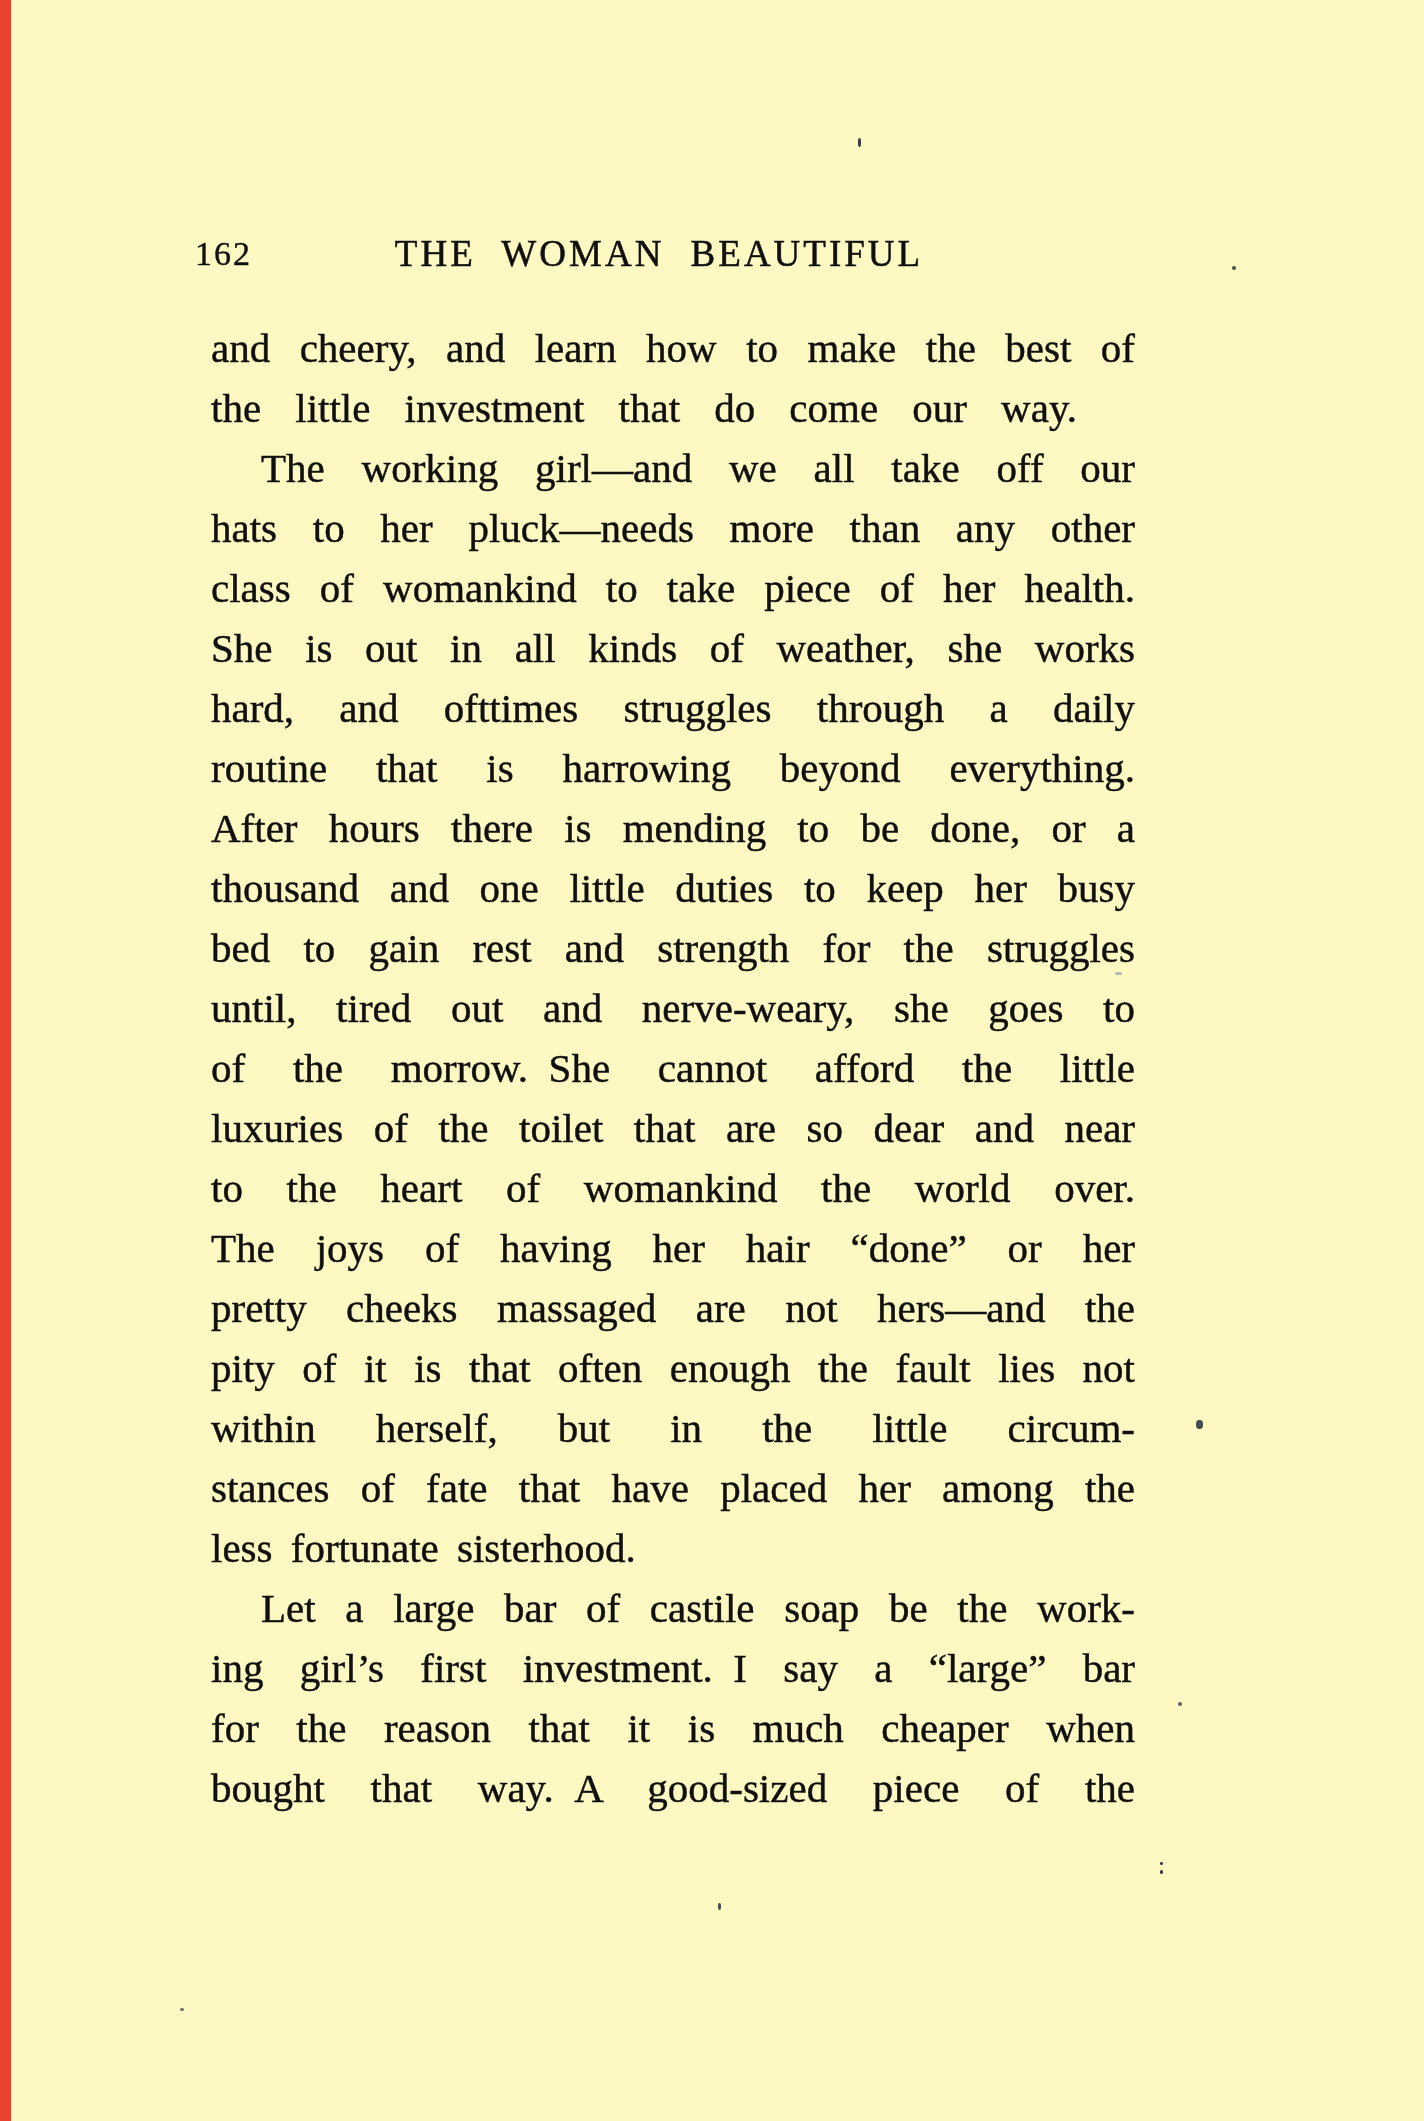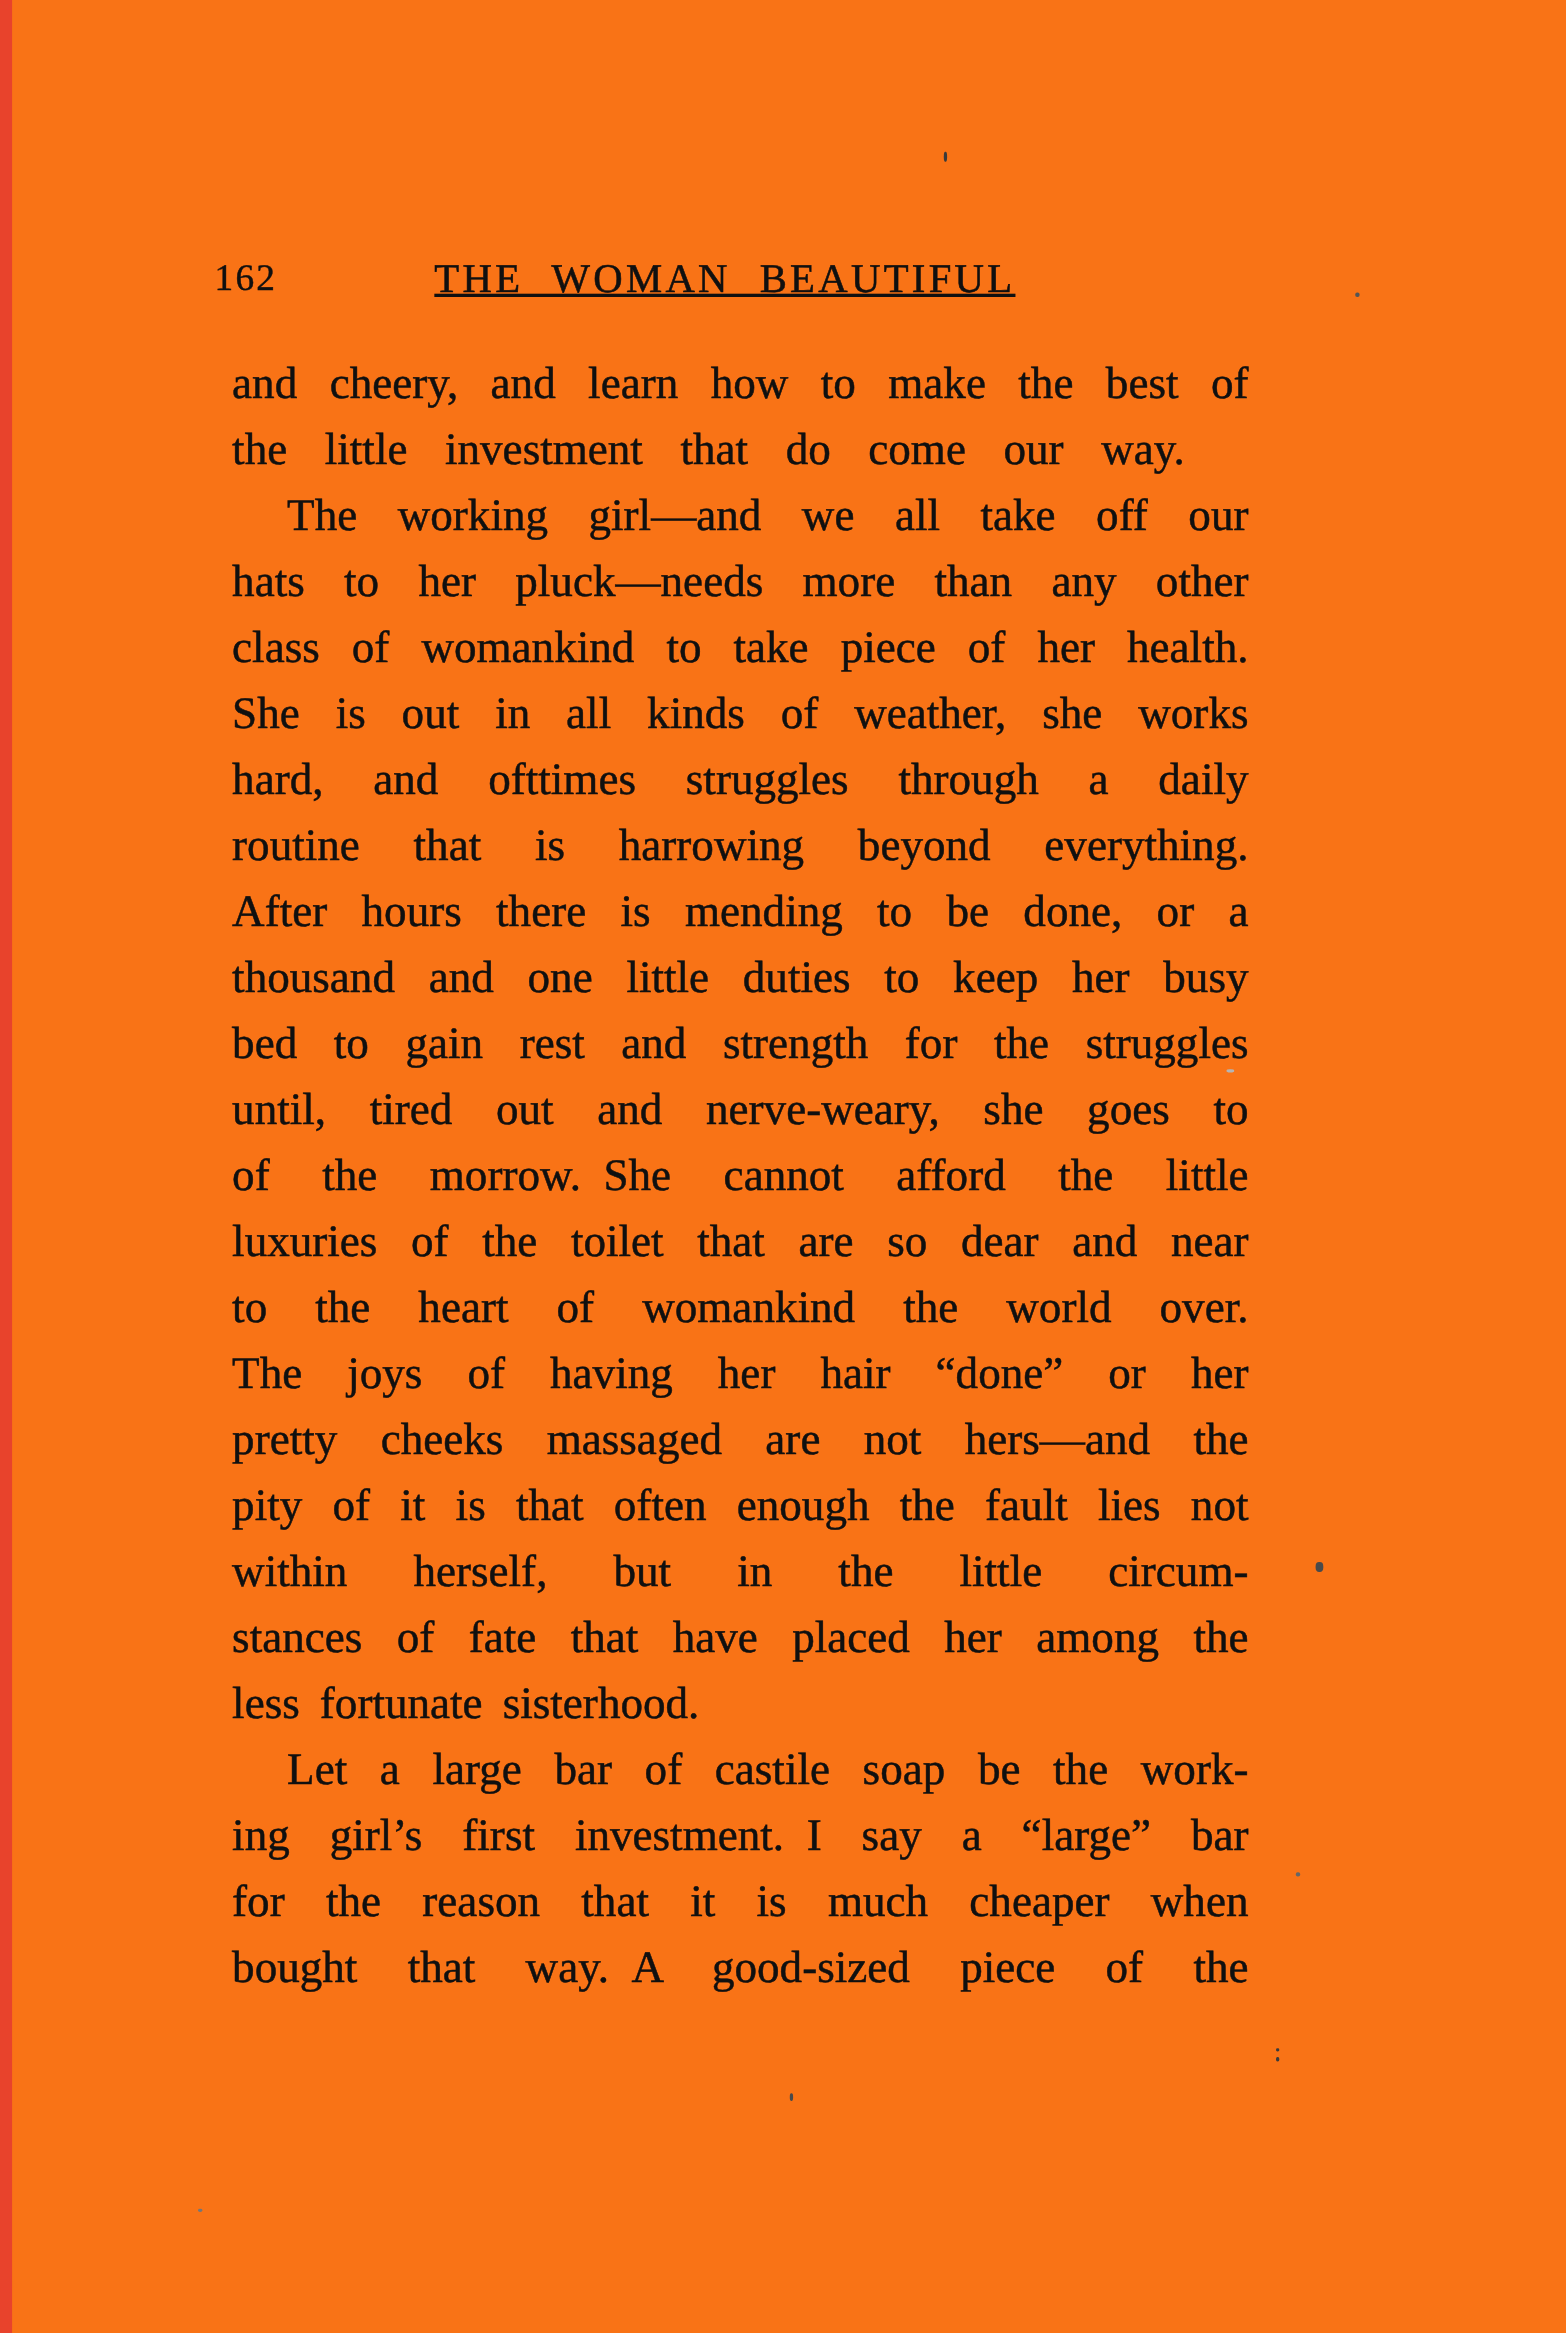--- a/index.html
+++ b/index.html
@@ -39,21 +39,20 @@
     font-size: 34px;
     letter-spacing: 2px;
     -webkit-text-stroke: 0.4px #101010;
   }
   .running-title {
     text-align: center;
     font-size: 37px;
     line-height: 44px;
     letter-spacing: 3px;
     word-spacing: 14px;
-    text-decoration: underline;
     -webkit-text-stroke: 0.5px #101010;
   }
   .body {
     position: absolute;
     left: 183px;
     top: 318px;
     width: 952px;
   }
   .line {
     height: 60px;
@@ -76,21 +75,21 @@
   }
   .speck {
     position: absolute;
     background: #3a3a3a;
     border-radius: 45%;
   }
 </style>
 </head>
 <body>
 
-<div class="page" style="background: #f97316; color: rgb(16, 16, 16);">
+<div class="page" style="background: #fef9c3; color: rgb(16, 16, 16);">
 
   <div class="scan-edge" style="background: rgb(232, 67, 44);"></div>
 
   <div class="header">
     <span class="pagenum">162</span>
     <div class="running-title">THE WOMAN BEAUTIFUL</div>
   </div>
 
   <div class="body">
       <div class="line">and cheery, and learn how to make the best of</div>

